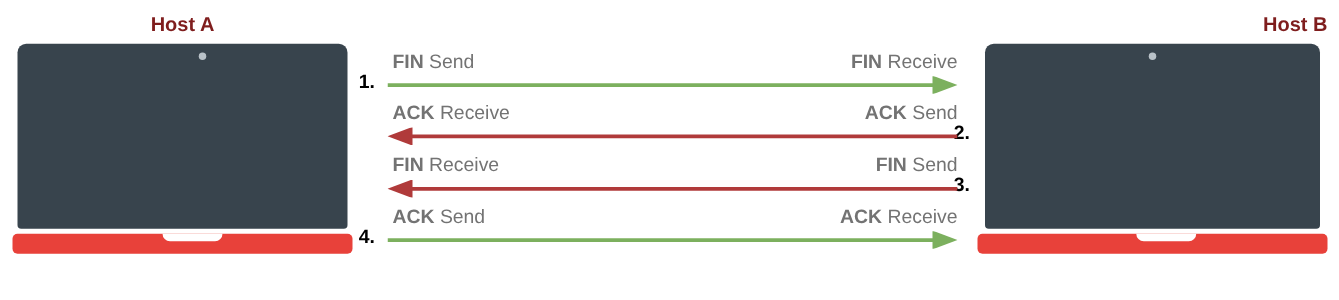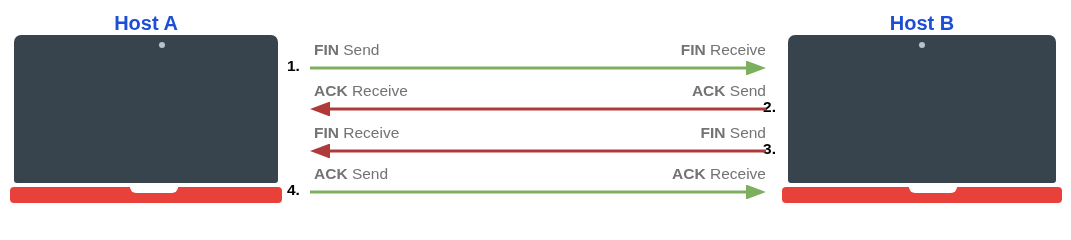--- a/index.html
+++ b/index.html
@@ -16,28 +16,28 @@
   }
   .stage {
     position: relative;
     width: 1071px;
     height: 217px;
   }
 
   
   .host-label {
     position: absolute;
-    font-size: 20px;
+    font-size: 16px;
     font-weight: bold;
-    color: #1d4ed8;
+    color: #7f1d1d;
     text-align: center;
     white-space: nowrap;
   }
   #host-a-label { left: 10px;  top: 12px; width: 272px; }
-  #host-b-label { left: 782px; top: 12px; width: 280px; }
+  #host-b-label { left: 782px; top: 12px; width: 280px; text-align: right; }
 
   
   .laptop { position: absolute; }
   .laptop .screen {
     position: absolute;
     top: 0;
     left: 0;
     background: #38444d;
     border-radius: 7px 7px 3px 3px;
   }

